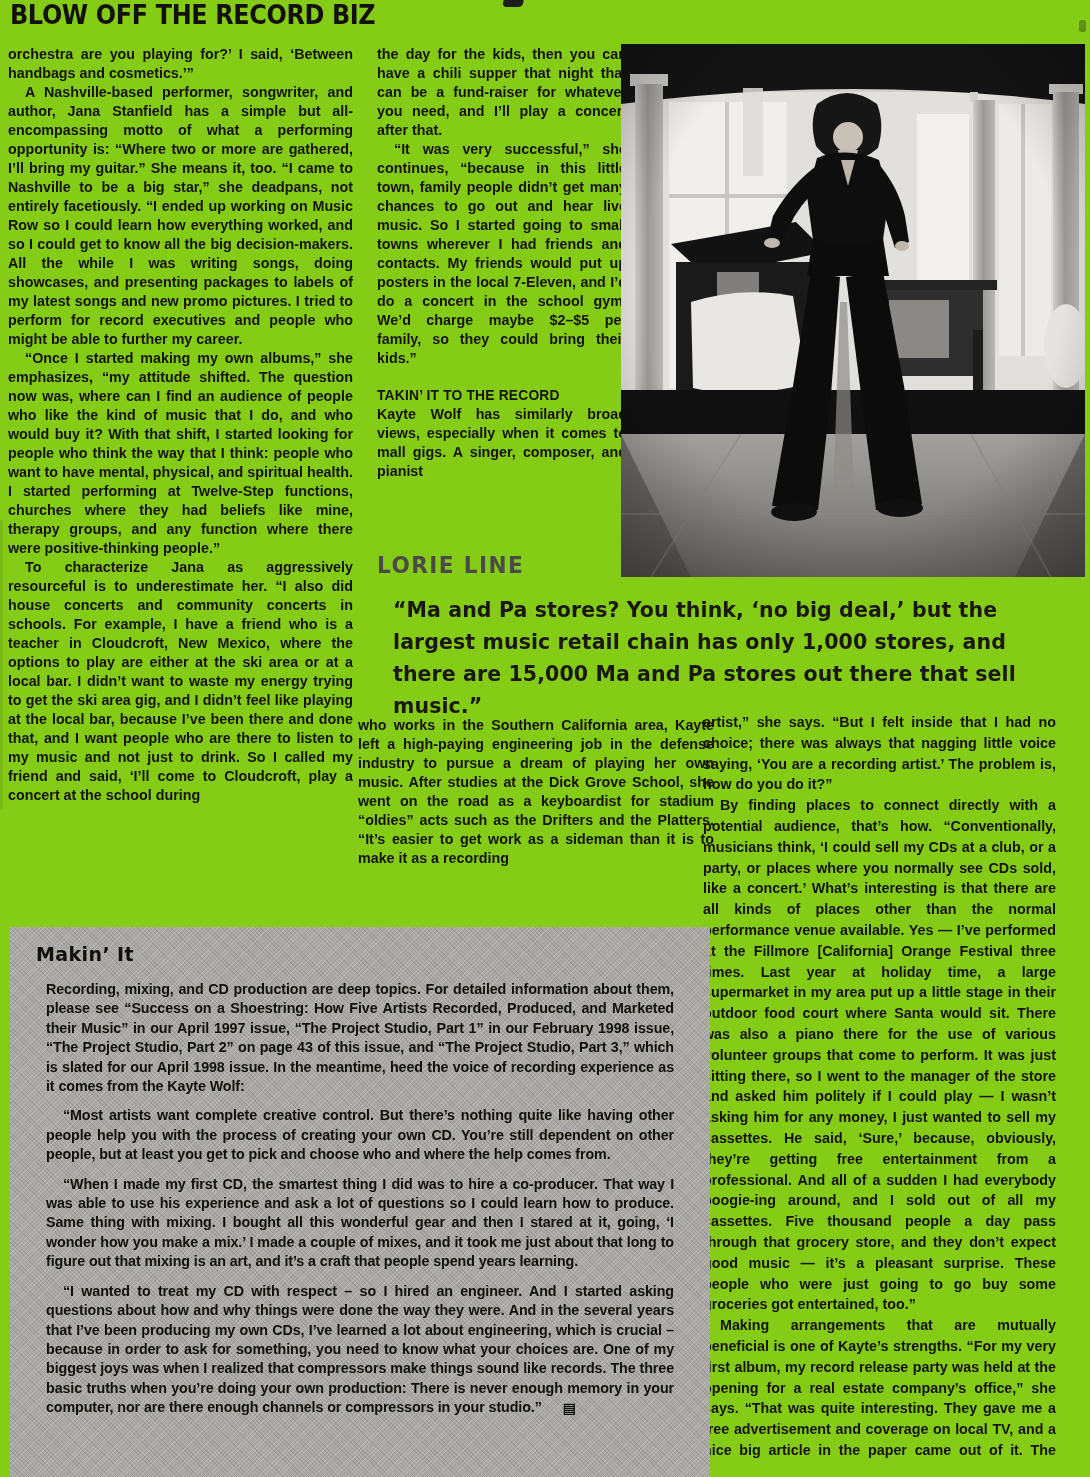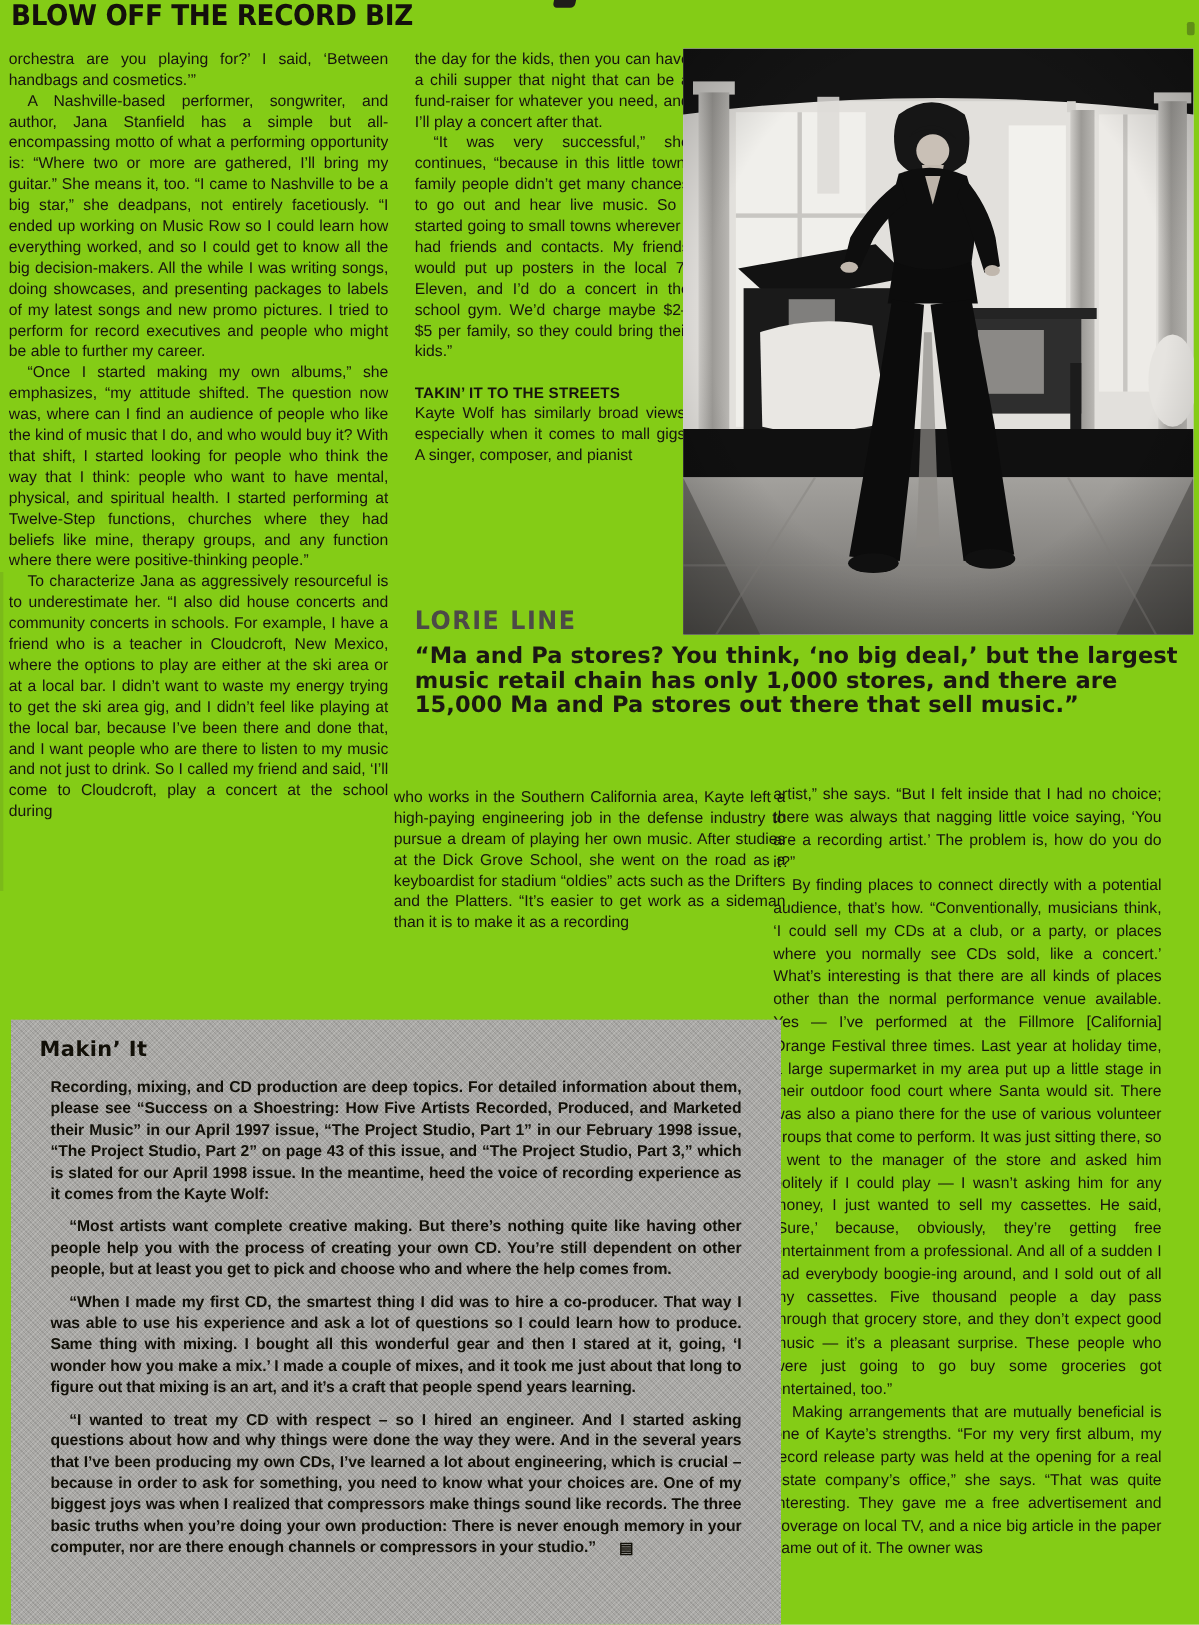--- a/index.html
+++ b/index.html
@@ -7,42 +7,42 @@
     position:relative;width:1090px;height:1477px;background:#84cc16;
     font-family:"Liberation Sans",sans-serif;color:#17130f;overflow:hidden;
     margin:0 auto;
   }
   .page-title{
     position:absolute;left:10px;top:0;margin:0;
     font-size:26px;font-weight:800;letter-spacing:-0.4px;color:#14100c;
     font-family:"DejaVu Sans",sans-serif;transform:scaleX(.92);transform-origin:left;
   }
   .col{position:absolute;overflow:hidden;text-align:justify;hyphens:auto;}
-  .col p{margin:0;text-align:justify;}
+  .col p{margin:0;text-align:justify;font-weight:bold;}
   .col p.indent{text-indent:17px;}
   .body-text{font-size:14.3px;line-height:19px;}
   .col1{left:8px;top:45px;width:345px;height:860px;}
   .col2{left:377px;top:45px;width:250px;height:505px;}
   .subhead{
     margin:18px 0 0 0 !important;font-weight:700;font-size:13.8px;
     letter-spacing:0.2px;text-align:left !important;
   }
   .photo{
     position:absolute;left:621px;top:44px;width:464px;height:533px;margin:0;
     background:#d2d0cc;
   }
   .photo svg{display:block;width:100%;height:100%;}
   .feature{position:absolute;left:377px;top:552px;width:708px;}
   .feature-heading{
     margin:0 0 7px 0;font-size:23px;font-weight:800;letter-spacing:1.5px;
     color:#4c4a47;font-family:"DejaVu Sans",sans-serif;transform:scaleX(.94);transform-origin:left;
   }
   .pullquote{
-    margin:0;font-family:"DejaVu Sans",sans-serif;font-weight:700;
-    font-size:20.5px;line-height:22px;color:#1b1713;letter-spacing:0.1px;text-align:left;
+    margin:16px;font-family:"DejaVu Sans",sans-serif;font-weight:700;
+    font-size:20.5px;line-height:32px;color:#1b1713;letter-spacing:0.1px;text-align:left;
   }
   .lowerleft{left:358px;top:716px;width:356px;height:188px;}
   .lowerright{left:703px;top:712px;width:353px;height:752px;line-height:20.8px;}
   .makinit{
     position:absolute;left:10px;top:927px;width:700px;height:553px;box-sizing:border-box;
     padding:16px 26px 16px 26px;overflow:hidden;
     background-color:#aaa9a6;
     background-image:
       repeating-linear-gradient(135deg, rgba(255,255,255,.16) 0 1px, rgba(255,255,255,0) 1px 3px),
       repeating-linear-gradient(45deg, rgba(0,0,0,.10) 0 1px, rgba(0,0,0,0) 1px 3px);
@@ -76,21 +76,21 @@
   <section class="col col1 body-text">
     <p>orchestra are you playing for?’ I said, ‘Between handbags and cosmetics.’”</p>
     <p class="indent">A Nashville-based performer, songwriter, and author, Jana Stanfield has a simple but all-encompassing motto of what a performing opportunity is: “Where two or more are gathered, I’ll bring my guitar.” She means it, too. “I came to Nashville to be a big star,” she deadpans, not entirely facetiously. “I ended up working on Music Row so I could learn how everything worked, and so I could get to know all the big decision-makers. All the while I was writing songs, doing showcases, and presenting packages to labels of my latest songs and new promo pictures. I tried to perform for record executives and people who might be able to further my career.</p>
     <p class="indent">“Once I started making my own albums,” she emphasizes, “my attitude shifted. The question now was, where can I find an audience of people who like the kind of music that I do, and who would buy it? With that shift, I started looking for people who think the way that I think: people who want to have mental, physical, and spiritual health. I started performing at Twelve-Step functions, churches where they had beliefs like mine, therapy groups, and any function where there were positive-thinking people.”</p>
     <p class="indent">To characterize Jana as aggressively resourceful is to underestimate her. “I also did house concerts and community concerts in schools. For example, I have a friend who is a teacher in Cloudcroft, New Mexico, where the options to play are either at the ski area or at a local bar. I didn’t want to waste my energy trying to get the ski area gig, and I didn’t feel like playing at the local bar, because I’ve been there and done that, and I want people who are there to listen to my music and not just to drink. So I called my friend and said, ‘I’ll come to Cloudcroft, play a concert at the school during</p>
   </section>
 
   <section class="col col2 body-text">
     <p>the day for the kids, then you can have a chili supper that night that can be a fund-raiser for whatever you need, and I’ll play a concert after that.</p>
     <p class="indent">“It was very successful,” she continues, “because in this little town, family people didn’t get many chances to go out and hear live music. So I started going to small towns wherever I had friends and contacts. My friends would put up posters in the local 7-Eleven, and I’d do a concert in the school gym. We’d charge maybe $2–$5 per family, so they could bring their kids.”</p>
-    <p class="subhead">TAKIN’ IT TO THE STREETS</p>
+    <p class="subhead">TAKIN’ IT TO THE RECORD</p>
     <p>Kayte Wolf has similarly broad views, especially when it comes to mall gigs. A singer, composer, and pianist</p>
   </section>
 
   <figure class="photo" aria-label="Black-and-white photo of a pianist in a dark suit standing in a wide stance in front of a grand piano, framed by classical columns">
     <svg viewBox="0 0 464 533" preserveAspectRatio="none">
       <defs>
         <linearGradient id="colgrad" x1="0" y1="0" x2="1" y2="0">
           <stop offset="0" stop-color="#cfcdc9"></stop>
             <stop offset="0.45" stop-color="#9c9a96"></stop>
             <stop offset="1" stop-color="#b9b7b3"></stop>
@@ -181,18 +181,18 @@
 
   <section class="col lowerright body-text">
     <p>artist,” she says. “But I felt inside that I had no choice; there was always that nagging little voice saying, ‘You are a recording artist.’ The problem is, how do you do it?”</p>
     <p class="indent">By finding places to connect directly with a potential audience, that’s how. “Conventionally, musicians think, ‘I could sell my CDs at a club, or a party, or places where you normally see CDs sold, like a concert.’ What’s interesting is that there are all kinds of places other than the normal performance venue available. Yes — I’ve performed at the Fillmore [California] Orange Festival three times. Last year at holiday time, a large supermarket in my area put up a little stage in their outdoor food court where Santa would sit. There was also a piano there for the use of various volunteer groups that come to perform. It was just sitting there, so I went to the manager of the store and asked him politely if I could play — I wasn’t asking him for any money, I just wanted to sell my cassettes. He said, ‘Sure,’ because, obviously, they’re getting free entertainment from a professional. And all of a sudden I had everybody boogie-ing around, and I sold out of all my cassettes. Five thousand people a day pass through that grocery store, and they don’t expect good music — it’s a pleasant surprise. These people who were just going to go buy some groceries got entertained, too.”</p>
     <p class="indent">Making arrangements that are mutually beneficial is one of Kayte’s strengths. “For my very first album, my record release party was held at the opening for a real estate company’s office,” she says. “That was quite interesting. They gave me a free advertisement and coverage on local TV, and a nice big article in the paper came out of it. The owner was</p>
   </section>
 
   <aside class="makinit">
     <h3>Makin’ It</h3>
     <p>Recording, mixing, and CD production are deep topics. For detailed information about them, please see “Success on a Shoestring: How Five Artists Recorded, Produced, and Marketed their Music” in our April 1997 issue, “The Project Studio, Part 1” in our February 1998 issue, “The Project Studio, Part 2” on page 43 of this issue, and “The Project Studio, Part 3,” which is slated for our April 1998 issue. In the meantime, heed the voice of recording experience as it comes from the Kayte Wolf:</p>
-    <p class="indent">“Most artists want complete creative making. But there’s nothing quite like having other people help you with the process of creating your own CD. You’re still dependent on other people, but at least you get to pick and choose who and where the help comes from.</p>
+    <p class="indent">“Most artists want complete creative control. But there’s nothing quite like having other people help you with the process of creating your own CD. You’re still dependent on other people, but at least you get to pick and choose who and where the help comes from.</p>
     <p class="indent">“When I made my first CD, the smartest thing I did was to hire a co-producer. That way I was able to use his experience and ask a lot of questions so I could learn how to produce. Same thing with mixing. I bought all this wonderful gear and then I stared at it, going, ‘I wonder how you make a mix.’ I made a couple of mixes, and it took me just about that long to figure out that mixing is an art, and it’s a craft that people spend years learning.</p>
     <p class="indent"><span>“I wanted to treat my CD with respect – so I hired an engineer. And I started asking questions about how and why things were done the way they were. And in the several years that I’ve been producing my own CDs, I’ve learned a lot about engineering, which is crucial – because in order to ask for something, you need to know what your choices are. One of my biggest joys was when I realized that compressors make things sound like records. The three basic truths when you’re doing your own production: There is never enough memory in your computer, nor are there enough channels or compressors in your studio.”</span> <span class="endmark">▤</span></p>
   </aside>
 
 </div>
 
 </body></html>

